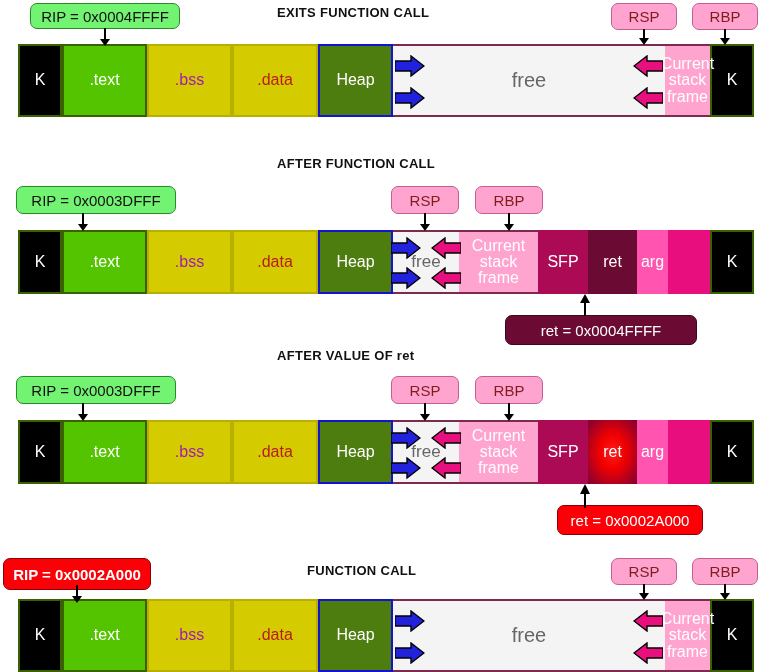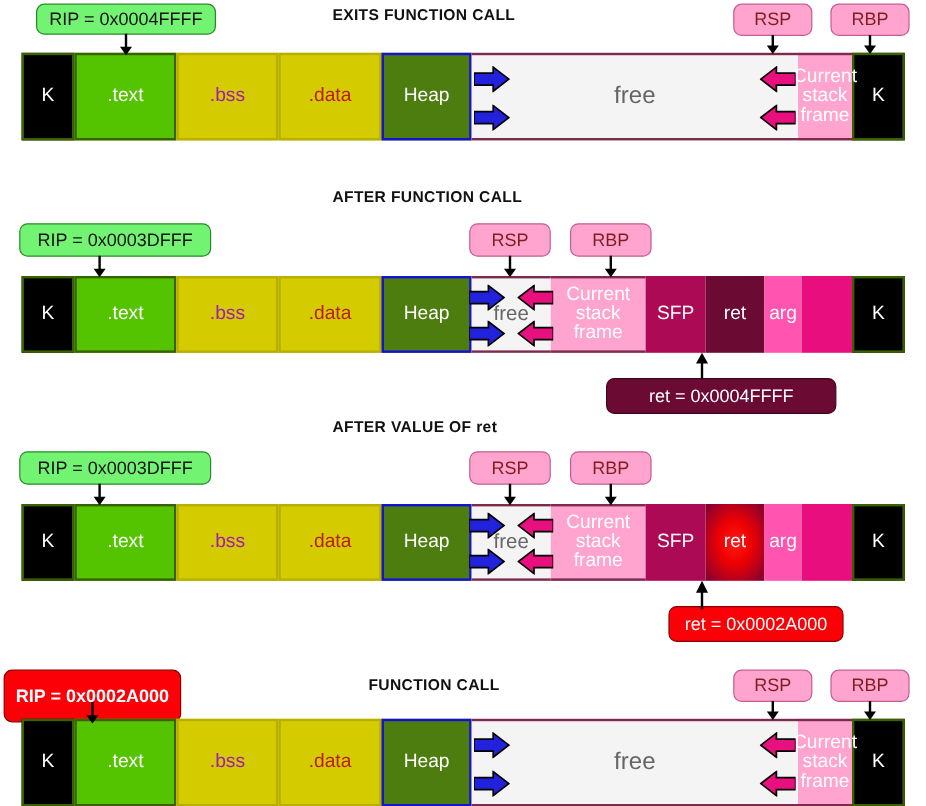--- a/index.html
+++ b/index.html
@@ -304,21 +304,21 @@
 </div>
 
 <svg class="conn" style="left:578px; top:484px;" width="14" height="24">
   <line x1="7" y1="24" x2="7" y2="8" stroke="#000" stroke-width="2"></line>
   <polygon points="2,10 12,10 7,0" fill="#000"></polygon>
 </svg>
 <div class="callout callout-ret-red" style="left:513px; top:505px; width:146px; height:30px;margin-left:44px;">ret = 0x0002A000</div>
 
 <div class="section-title" style="left:307px; top:563px;">FUNCTION CALL</div>
 
-<div class="callout callout-rip-red" style="left:3px; top:558px; width:148px; height:44px;text-align:center;">RIP = 0x0002A000</div>
+<div class="callout callout-rip-red" style="left:3px; top:558px; width:148px; height:32px;text-align:center;">RIP = 0x0002A000</div>
 <svg class="conn" style="left:70px; top:585px;" width="14" height="18">
   <line x1="7" y1="0" x2="7" y2="12" stroke="#000" stroke-width="2"></line>
   <polygon points="2,11 12,11 7,18" fill="#000"></polygon>
 </svg>
 
 <div class="callout callout-reg" style="left:611px; top:558px; width:66px; height:27px;">RSP</div>
 <svg class="conn" style="left:637px; top:584px;" width="14" height="16">
   <line x1="7" y1="0" x2="7" y2="10" stroke="#000" stroke-width="2"></line>
   <polygon points="2,9 12,9 7,16" fill="#000"></polygon>
 </svg>

